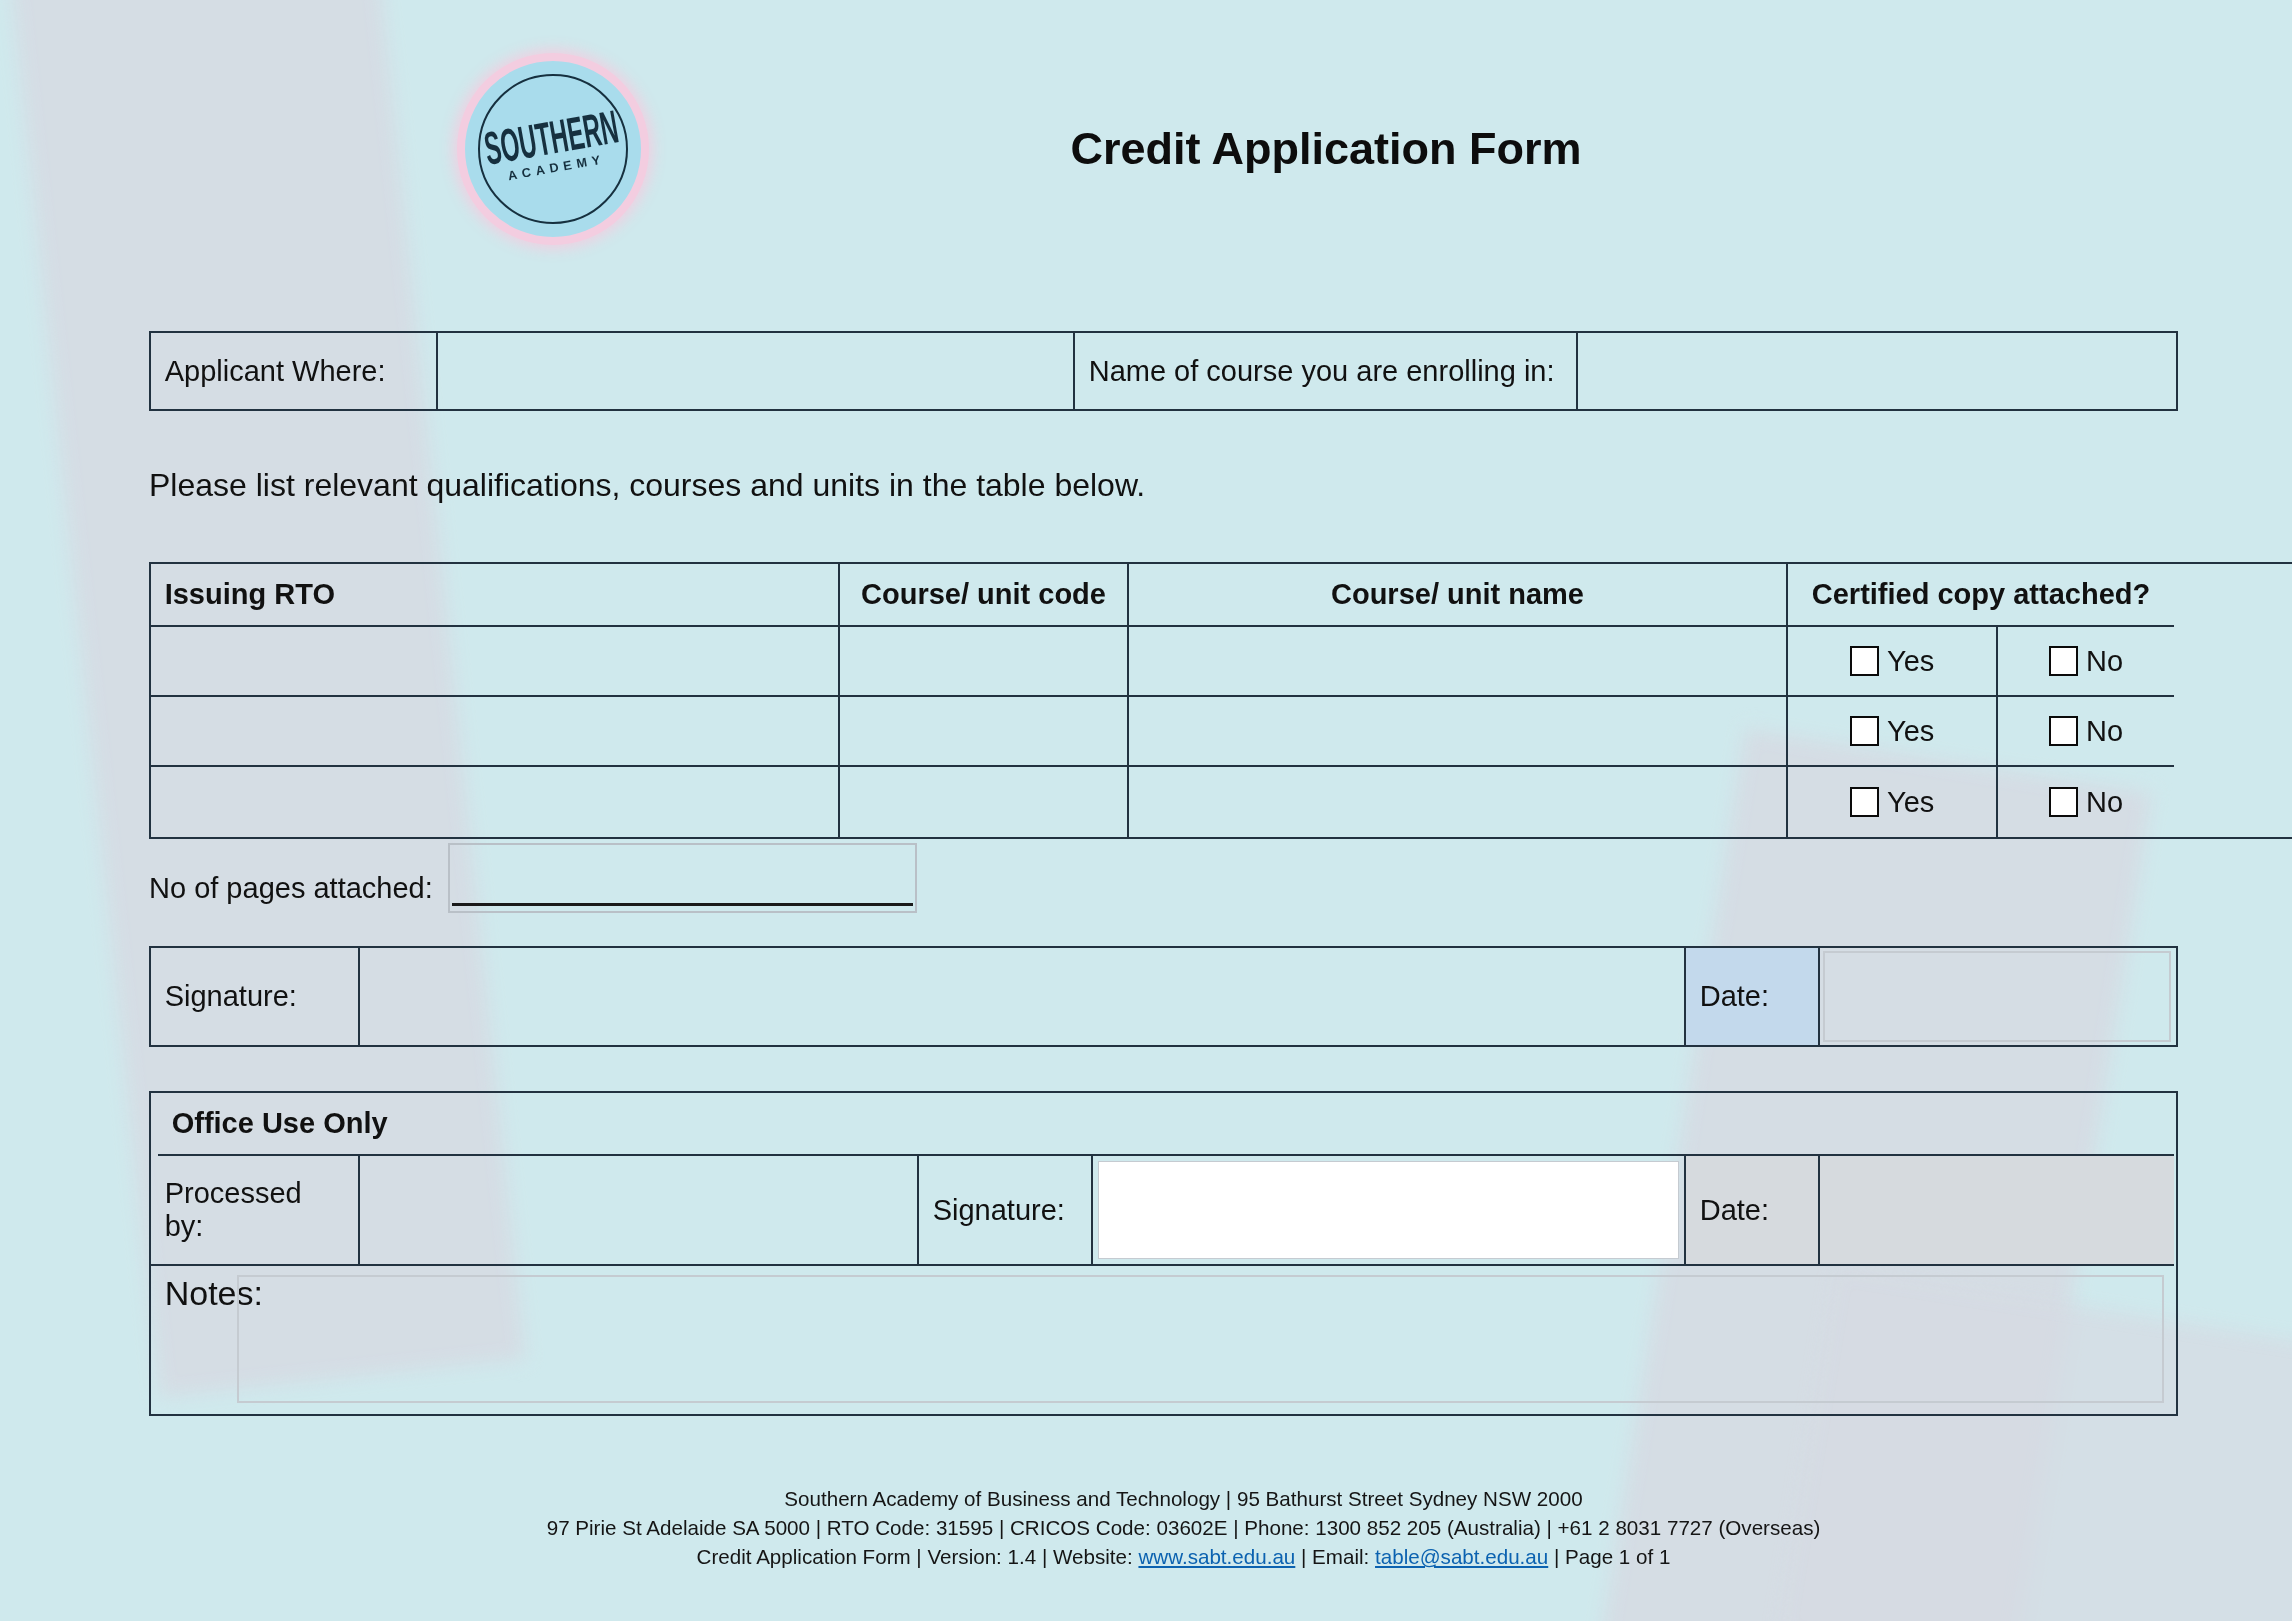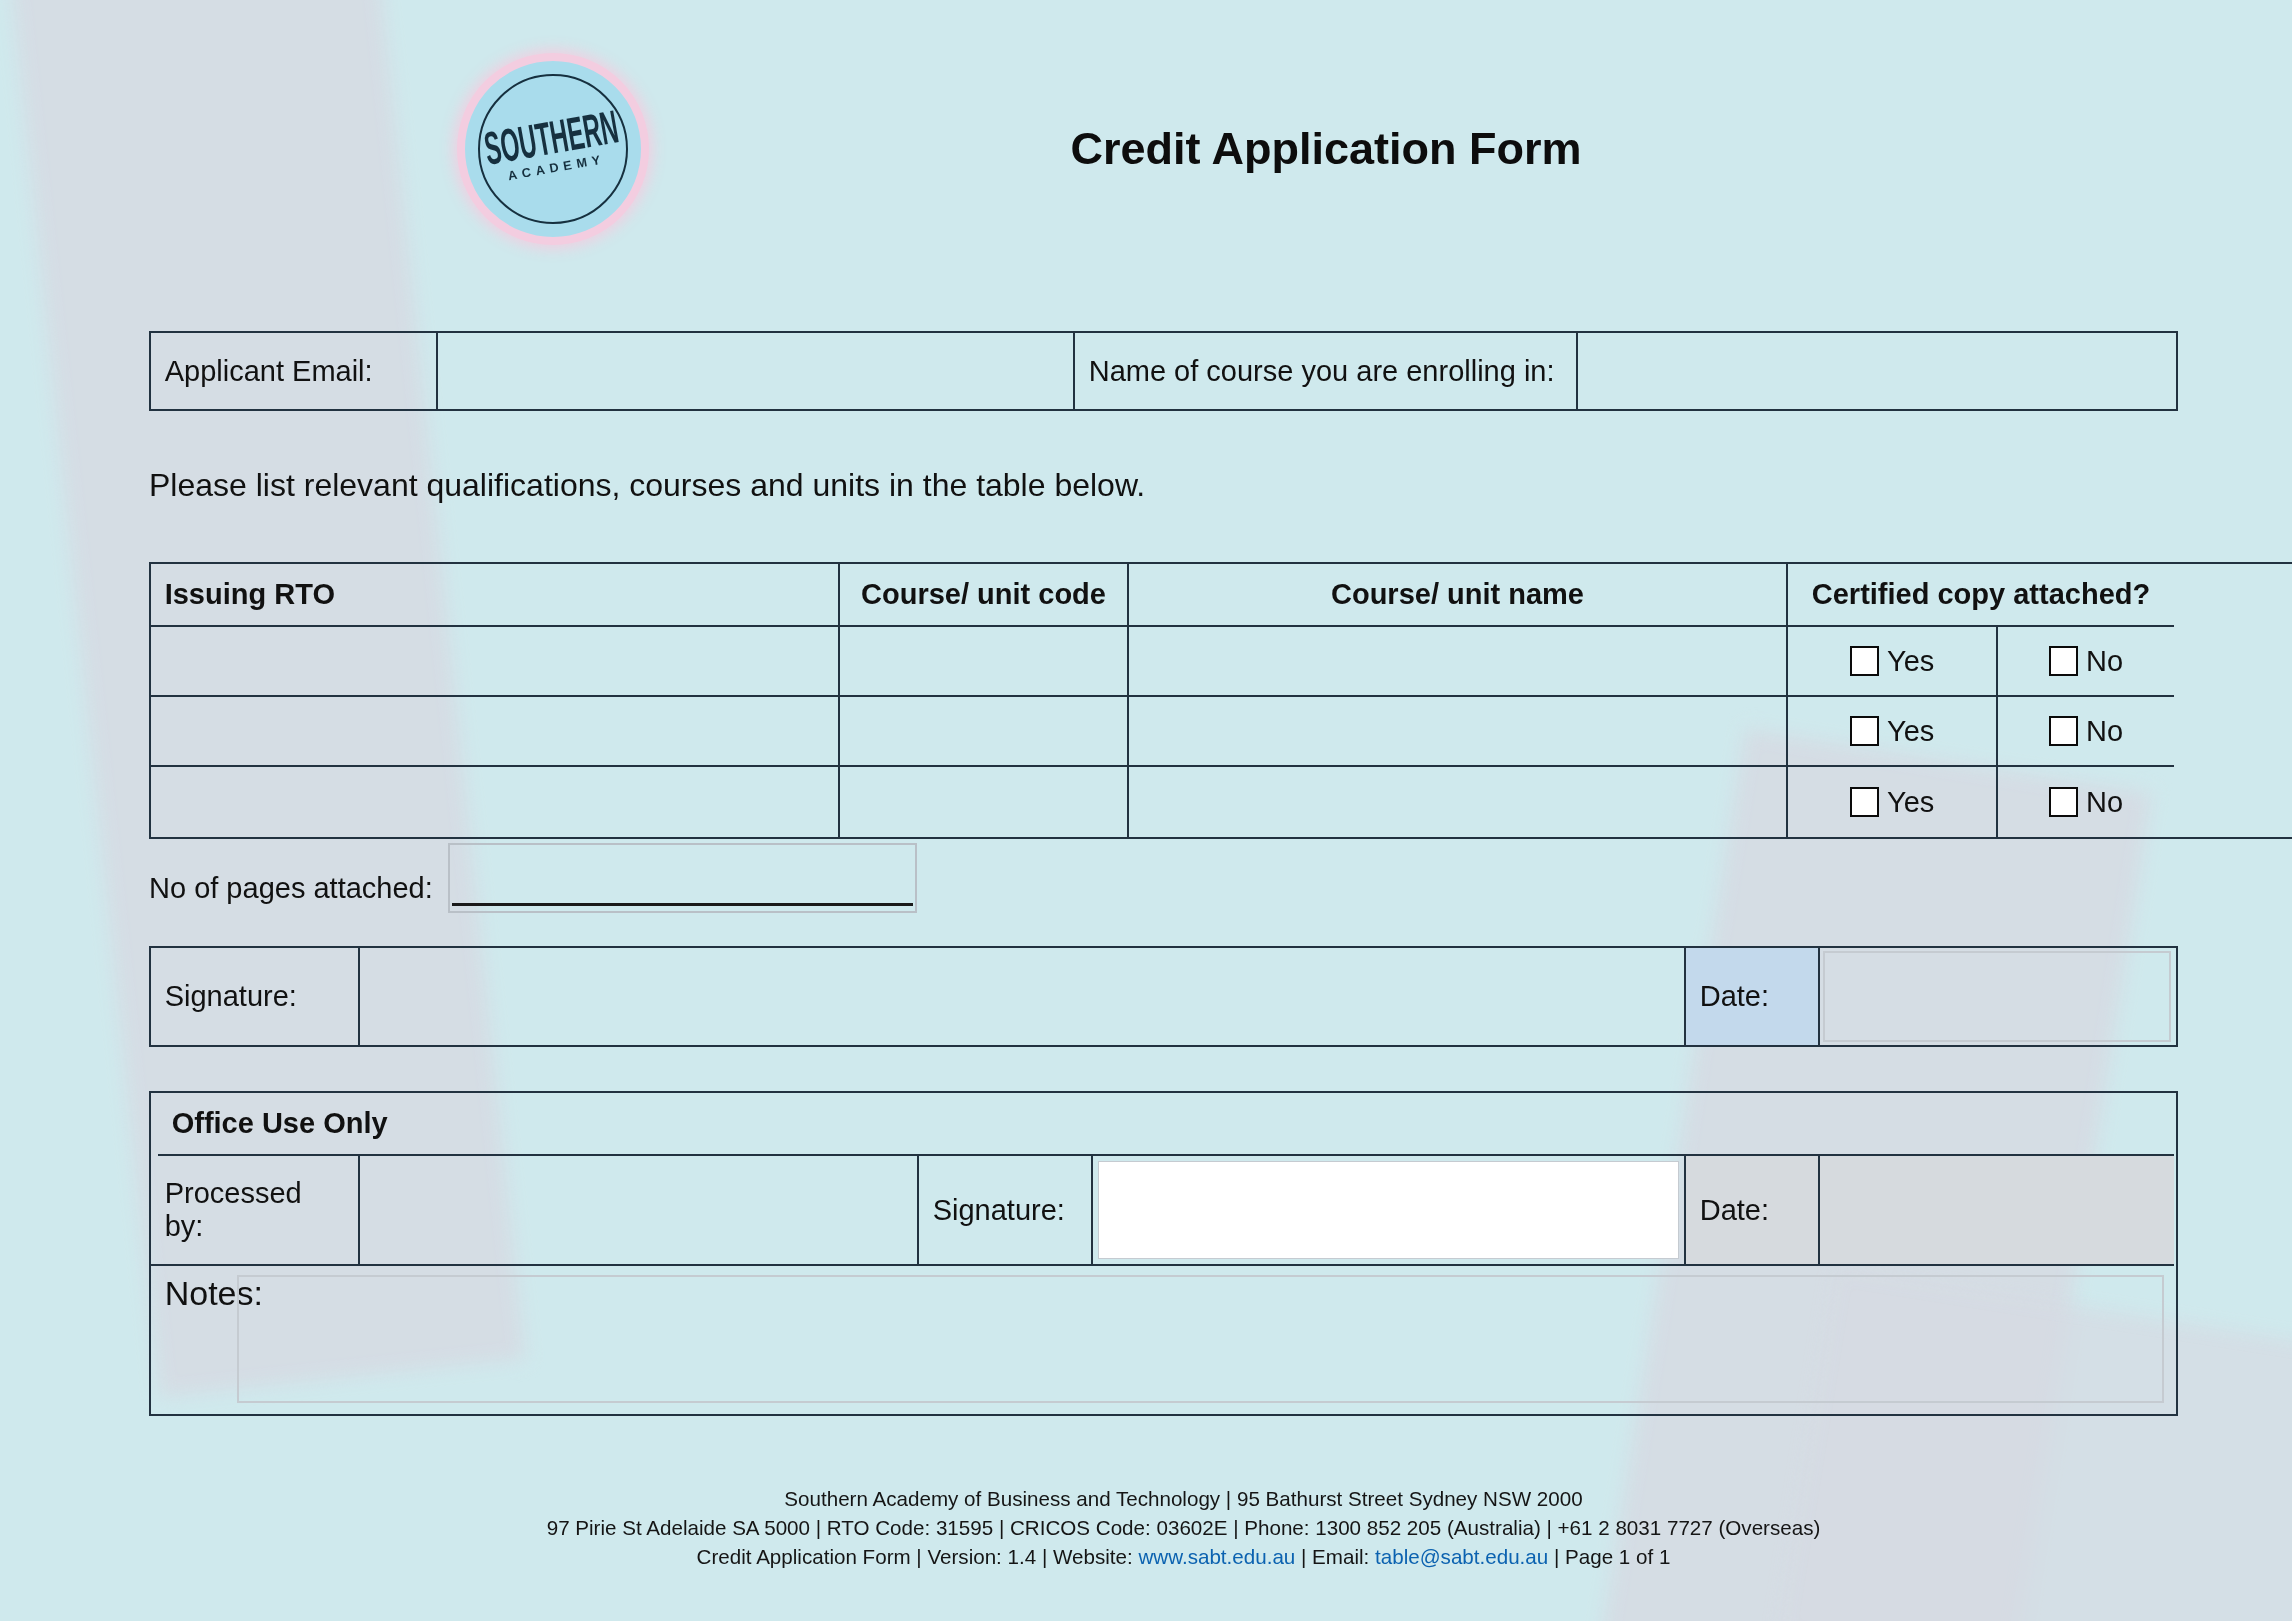--- a/index.html
+++ b/index.html
@@ -65,21 +65,21 @@
               grid-template-rows:63px 110px 147px; }
   .office-title { grid-column:1 / 7;margin-left:7px; }
   .gray { background:#d6dade; }
   .white-box { position:absolute; inset:4.9px; background:#ffffff; border:1px solid #c5cbd1; }
   .notes-cell { grid-column:1 / 7; position:relative; padding:0; align-items:flex-start; }
   .notes-label { position:absolute; top:7.8px; left:13.7px; font-size:34px; }
   .notes-box { position:absolute; left:86px; top:8.8px; right:9.8px; bottom:9.8px; border:2px solid #c5cbd1; }
 
   .footer { position:absolute; left:37px; top:1484px; width:2293px; text-align:center;
             font-size:20.6px; line-height:29px; color:#151515; }
-  .link { color:#0b62b0; cursor:pointer; }
+  .link { color:#0b62b0; text-decoration:underline; cursor:pointer; }
 </style>
 </head>
 <body>
 
 <div class="page">
 
   <div class="band band-a"></div>
   <div class="band band-b"></div>
   <div class="band band-c"></div>
 
@@ -87,21 +87,21 @@
     <div class="logo-ring"></div>
     <div class="logo-text">
       <span class="logo-southern">SOUTHERN</span>
       <span class="logo-academy">ACADEMY</span>
     </div>
   </div>
 
   <div class="title">Credit Application Form</div>
 
   <div class="tbl t-applicant">
-    <div class="cell br">Applicant Email:</div>
+    <div class="cell br">Applicant Where:</div>
     <div class="cell br"></div>
     <div class="cell br">Name of course you are enrolling in:</div>
     <div class="cell"></div>
   </div>
 
   <div class="instr1">Please list relevant qualifications, courses and units in the table below.</div>
 
   <div class="tbl t-qual">
     <div class="cell br hb bold">Issuing RTO</div>
     <div class="cell br hb bold center">Course/ unit code</div>

